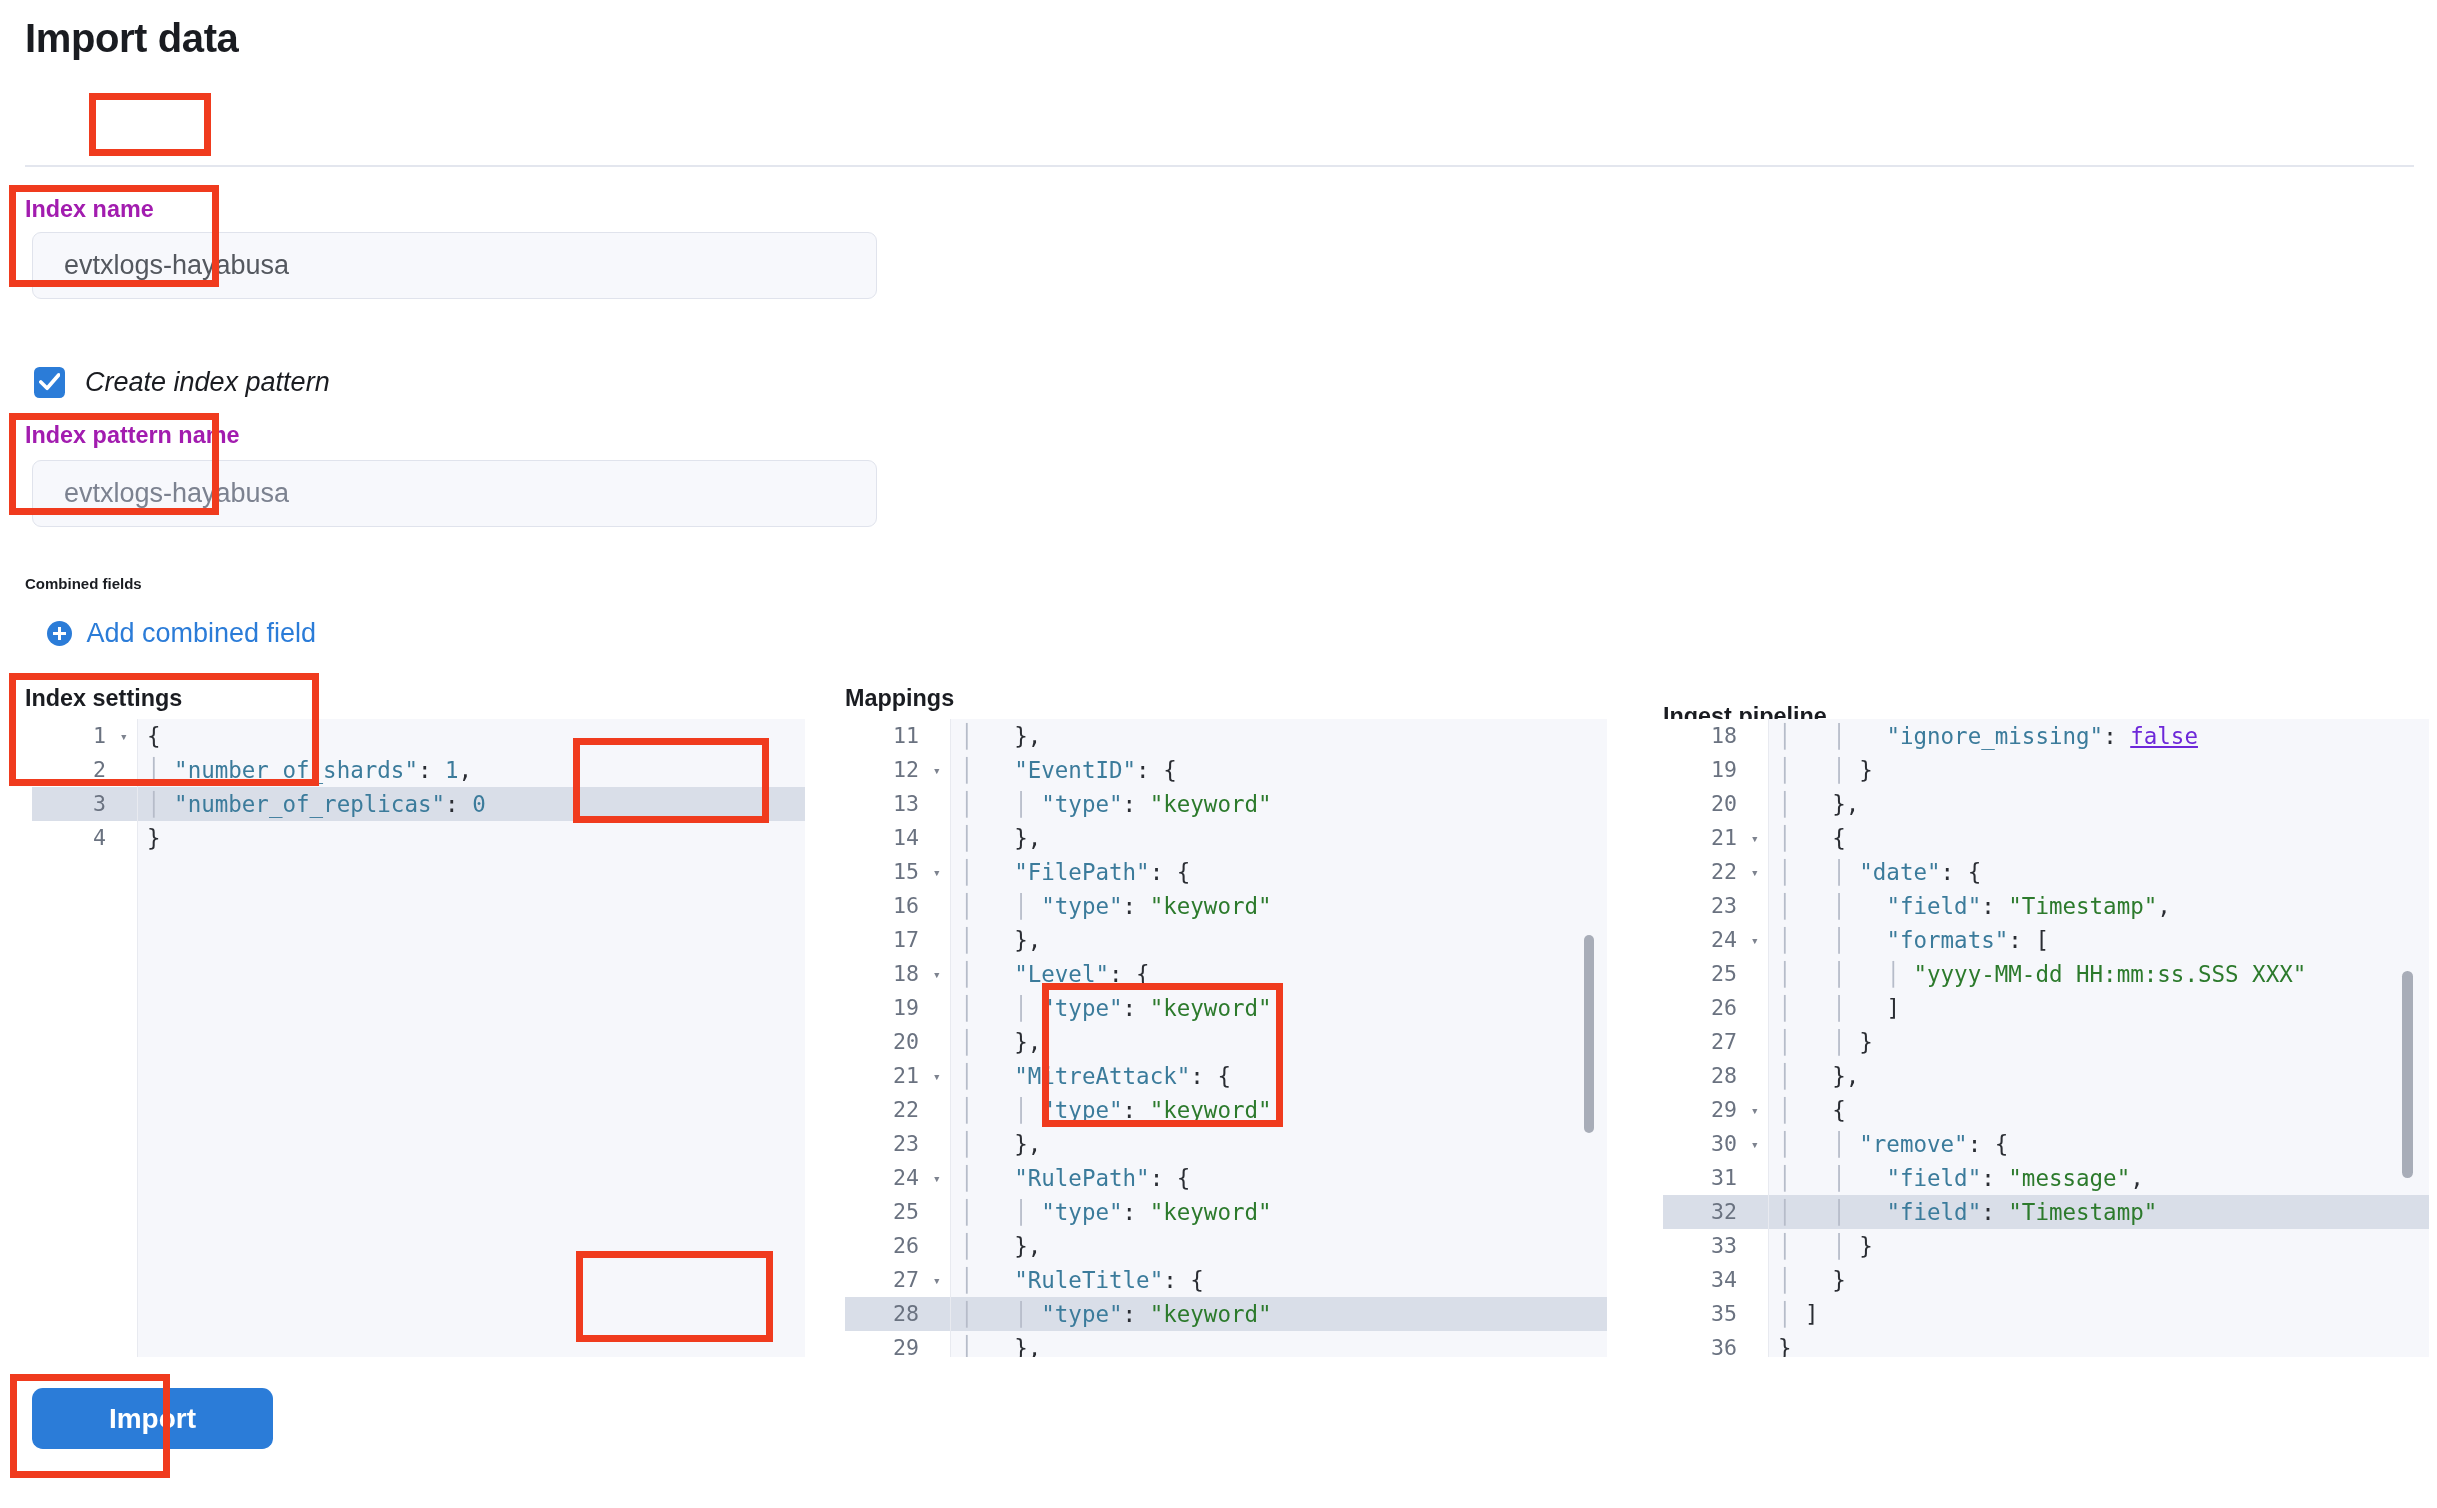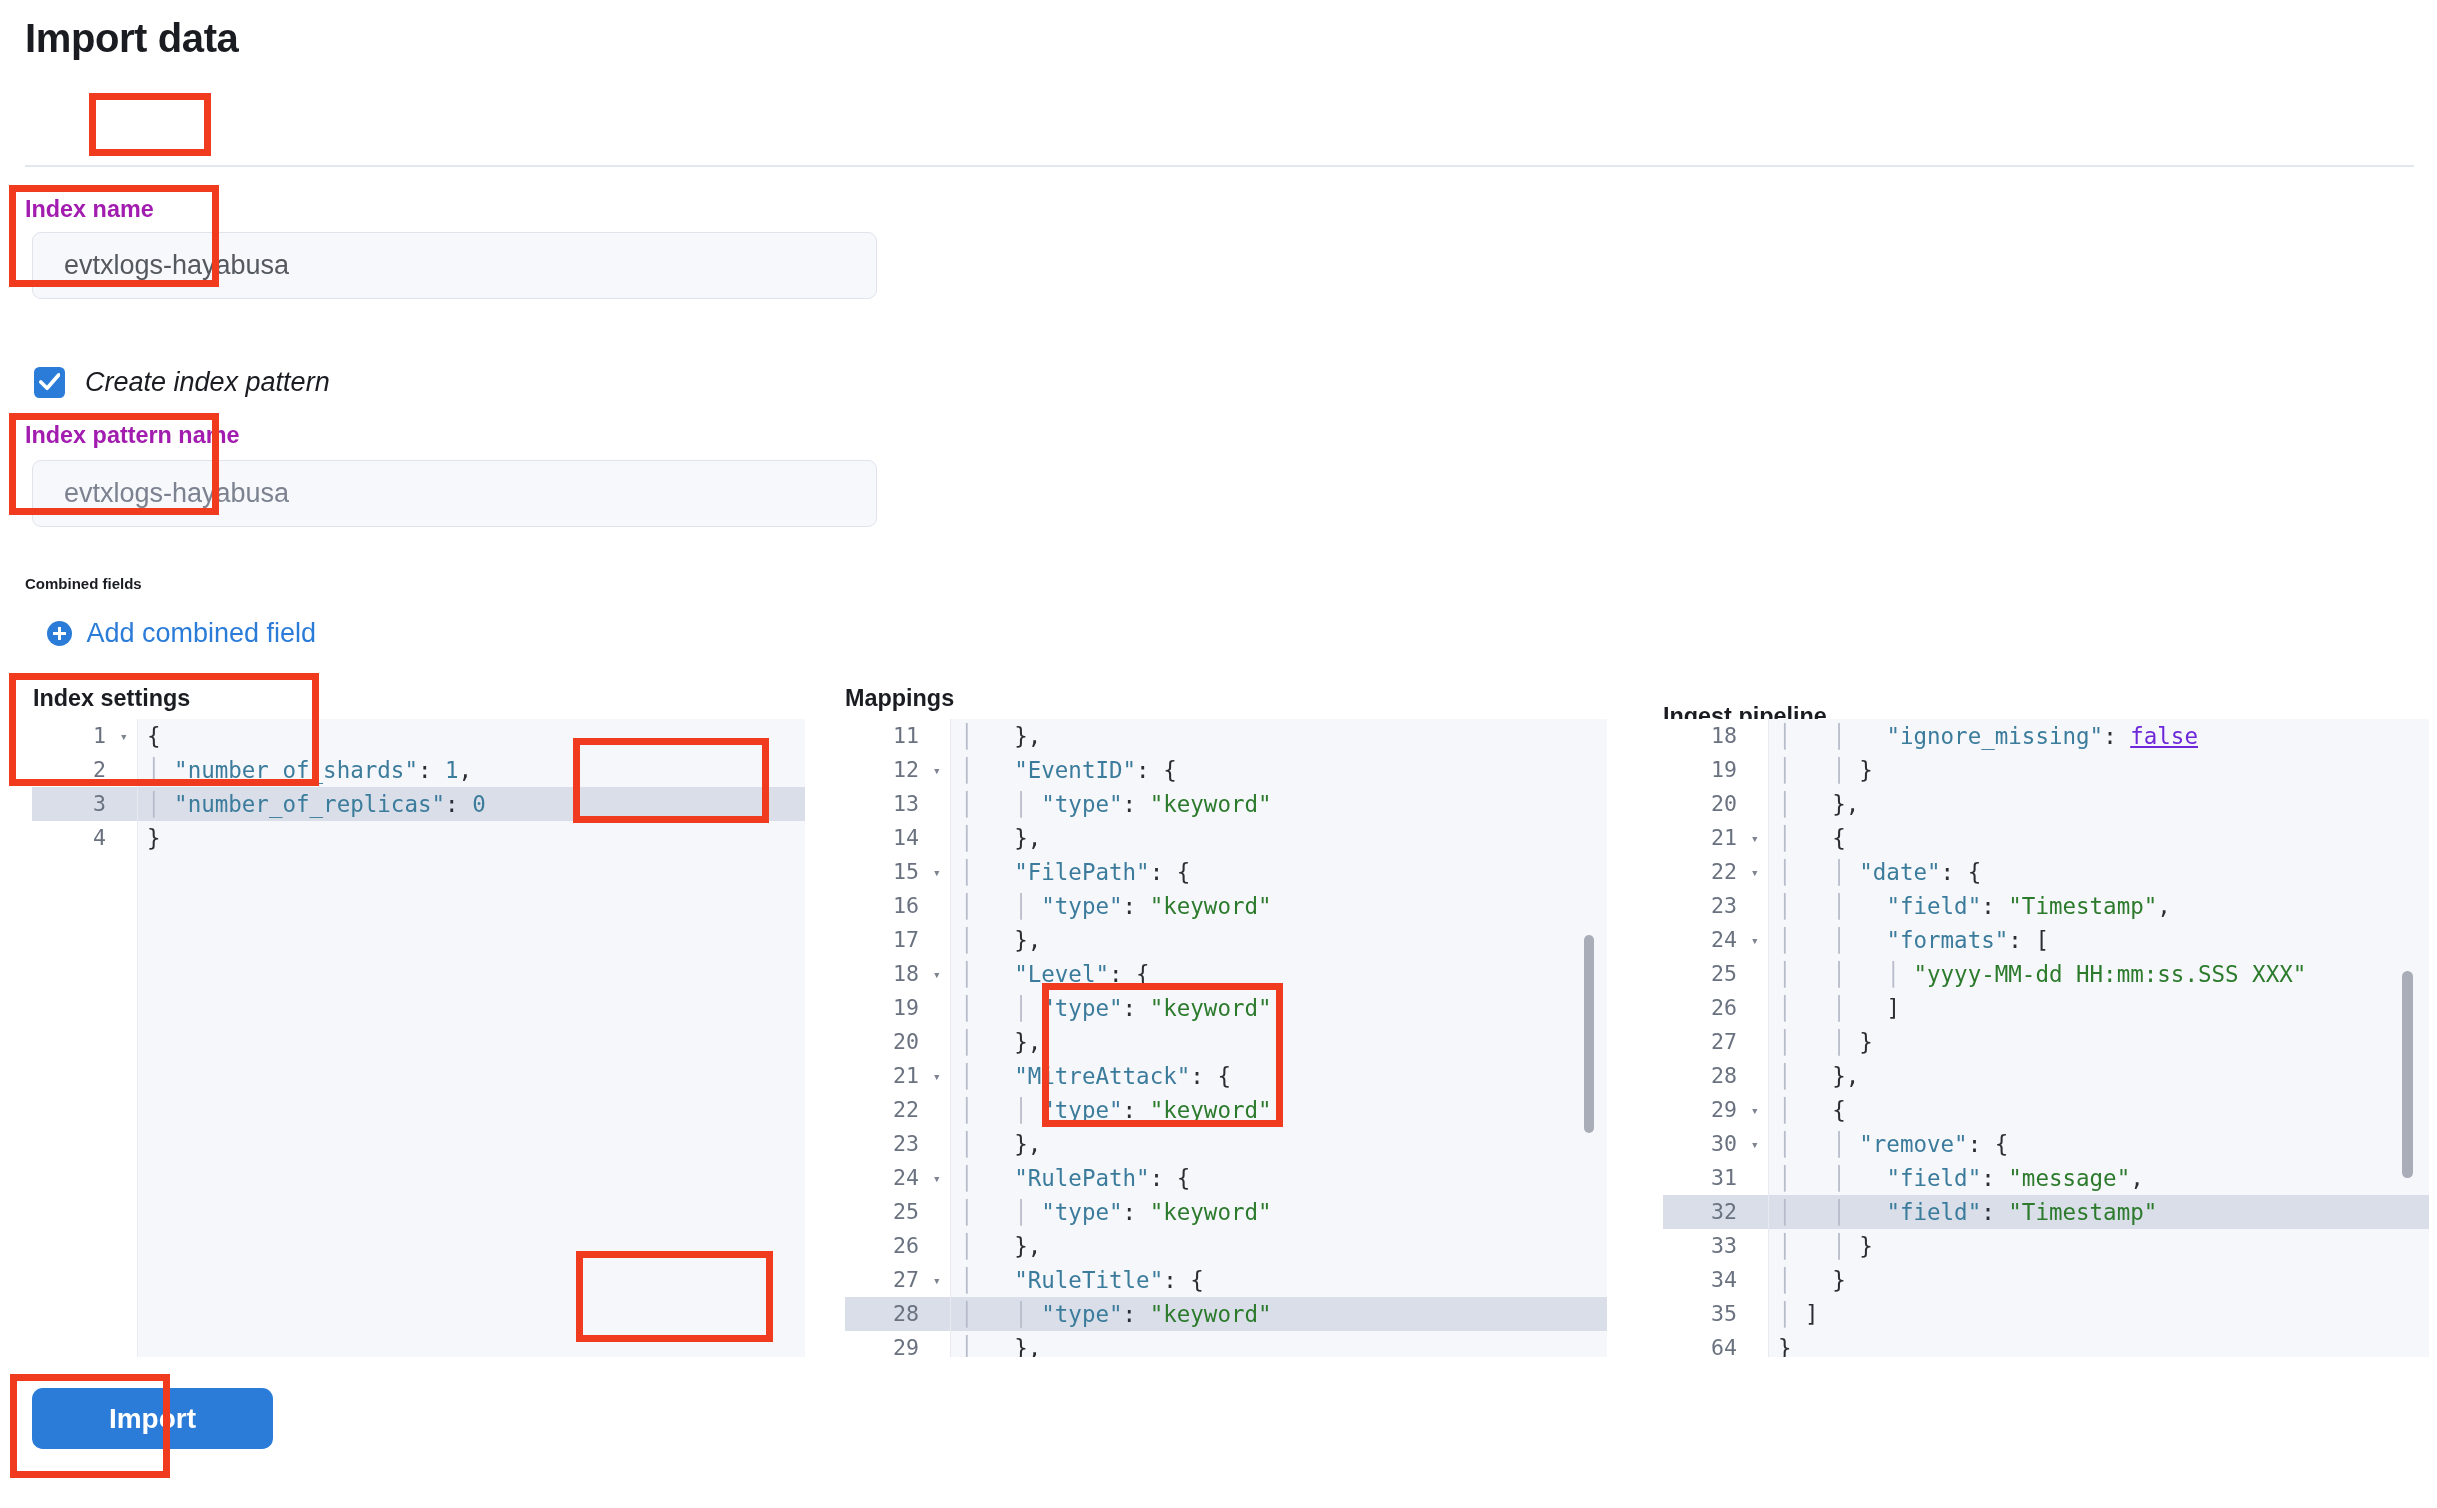--- a/index.html
+++ b/index.html
@@ -174,21 +174,21 @@
 
   <div class="field-label" style="left:25px; top:422px;">Index pattern name</div>
   <div class="text-input placeholder" style="left:32px; top:460px;">evtxlogs-hayabusa</div>
 
   <div class="combined-title">Combined fields</div>
   <div class="add-combined">
     <span class="plus-icon"></span>
     <span class="lbl">Add combined field</span>
   </div>
 
-  <div class="panel-title" style="left:25px; top:685px;margin-left:8px;">Index settings</div>
+  <div class="panel-title" style="left:25px; top:685px;">Index settings</div>
   <div class="panel-title" style="left:845px; top:685px;">Mappings</div>
   <div class="panel-title" style="left:1663px; top:703px;">Ingest pipeline</div>
 
   <div class="editor" id="ed-index-settings" style="left:32px; top:719px; width:773px; height:638px;">
     <div class="gutter">
         <div class="gutter-line">1<span class="fold">▾</span></div>
         <div class="gutter-line">2</div>
         <div class="gutter-line active-line">3</div>
         <div class="gutter-line">4</div>
       </div>
@@ -234,21 +234,21 @@
         <div class="gutter-line">26</div>
         <div class="gutter-line">27</div>
         <div class="gutter-line">28</div>
         <div class="gutter-line">29<span class="fold">▾</span></div>
         <div class="gutter-line">30<span class="fold">▾</span></div>
         <div class="gutter-line">31</div>
         <div class="gutter-line active-line">32</div>
         <div class="gutter-line">33</div>
         <div class="gutter-line">34</div>
         <div class="gutter-line">35</div>
-        <div class="gutter-line">64</div>
+        <div class="gutter-line">36</div>
       </div>
     <div class="code"><div class="code-line"><span class="tok-guide">│</span>&nbsp;&nbsp;&nbsp;<span class="tok-guide">│</span>&nbsp;&nbsp;&nbsp;<span class="tok-key">"ignore_missing"</span><span class="tok-punct">:</span><span class="tok-punct"> </span><span class="tok-bool">false</span></div><div class="code-line"><span class="tok-guide">│</span>&nbsp;&nbsp;&nbsp;<span class="tok-guide">│</span>&nbsp;<span class="tok-punct">}</span></div><div class="code-line"><span class="tok-guide">│</span>&nbsp;&nbsp;&nbsp;<span class="tok-punct">}</span><span class="tok-punct">,</span></div><div class="code-line"><span class="tok-guide">│</span>&nbsp;&nbsp;&nbsp;<span class="tok-punct">{</span></div><div class="code-line"><span class="tok-guide">│</span>&nbsp;&nbsp;&nbsp;<span class="tok-guide">│</span>&nbsp;<span class="tok-key">"date"</span><span class="tok-punct">:</span><span class="tok-punct"> </span><span class="tok-punct">{</span></div><div class="code-line"><span class="tok-guide">│</span>&nbsp;&nbsp;&nbsp;<span class="tok-guide">│</span>&nbsp;&nbsp;&nbsp;<span class="tok-key">"field"</span><span class="tok-punct">:</span><span class="tok-punct"> </span><span class="tok-str">"Timestamp"</span><span class="tok-punct">,</span></div><div class="code-line"><span class="tok-guide">│</span>&nbsp;&nbsp;&nbsp;<span class="tok-guide">│</span>&nbsp;&nbsp;&nbsp;<span class="tok-key">"formats"</span><span class="tok-punct">:</span><span class="tok-punct"> </span><span class="tok-punct">[</span></div><div class="code-line"><span class="tok-guide">│</span>&nbsp;&nbsp;&nbsp;<span class="tok-guide">│</span>&nbsp;&nbsp;&nbsp;<span class="tok-guide">│</span>&nbsp;<span class="tok-str">"yyyy-MM-dd HH:mm:ss.SSS XXX"</span></div><div class="code-line"><span class="tok-guide">│</span>&nbsp;&nbsp;&nbsp;<span class="tok-guide">│</span>&nbsp;&nbsp;&nbsp;<span class="tok-punct">]</span></div><div class="code-line"><span class="tok-guide">│</span>&nbsp;&nbsp;&nbsp;<span class="tok-guide">│</span>&nbsp;<span class="tok-punct">}</span></div><div class="code-line"><span class="tok-guide">│</span>&nbsp;&nbsp;&nbsp;<span class="tok-punct">}</span><span class="tok-punct">,</span></div><div class="code-line"><span class="tok-guide">│</span>&nbsp;&nbsp;&nbsp;<span class="tok-punct">{</span></div><div class="code-line"><span class="tok-guide">│</span>&nbsp;&nbsp;&nbsp;<span class="tok-guide">│</span>&nbsp;<span class="tok-key">"remove"</span><span class="tok-punct">:</span><span class="tok-punct"> </span><span class="tok-punct">{</span></div><div class="code-line"><span class="tok-guide">│</span>&nbsp;&nbsp;&nbsp;<span class="tok-guide">│</span>&nbsp;&nbsp;&nbsp;<span class="tok-key">"field"</span><span class="tok-punct">:</span><span class="tok-punct"> </span><span class="tok-str">"message"</span><span class="tok-punct">,</span></div><div class="code-line active-line"><span class="tok-guide">│</span>&nbsp;&nbsp;&nbsp;<span class="tok-guide">│</span>&nbsp;&nbsp;&nbsp;<span class="tok-key">"field"</span><span class="tok-punct">:</span><span class="tok-punct"> </span><span class="tok-str">"Timestamp"</span></div><div class="code-line"><span class="tok-guide">│</span>&nbsp;&nbsp;&nbsp;<span class="tok-guide">│</span>&nbsp;<span class="tok-punct">}</span></div><div class="code-line"><span class="tok-guide">│</span>&nbsp;&nbsp;&nbsp;<span class="tok-punct">}</span></div><div class="code-line"><span class="tok-guide">│</span>&nbsp;<span class="tok-punct">]</span></div><div class="code-line"><span class="tok-punct">}</span></div></div>
     <div class="vscroll" style="right:16px; top:252px; height:207px;"></div>
   </div>
 
   <div class="import-btn">Import</div>
 
   <div class="anno" style="left:89px;  top:93px;  width:122px; height:63px;"></div>
   <div class="anno" style="left:9px;  top:185px;  width:210px; height:102px;"></div>
   <div class="anno" style="left:9px;  top:413px;  width:210px; height:102px;"></div>

